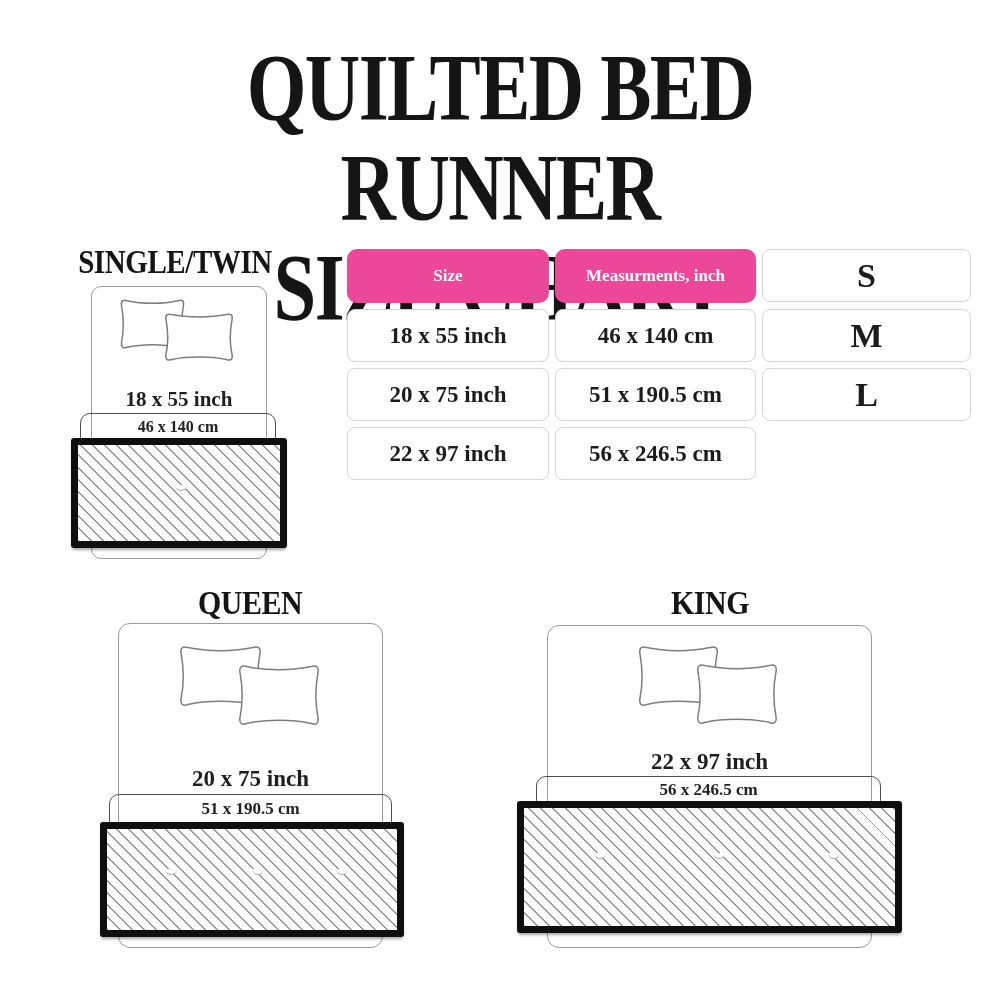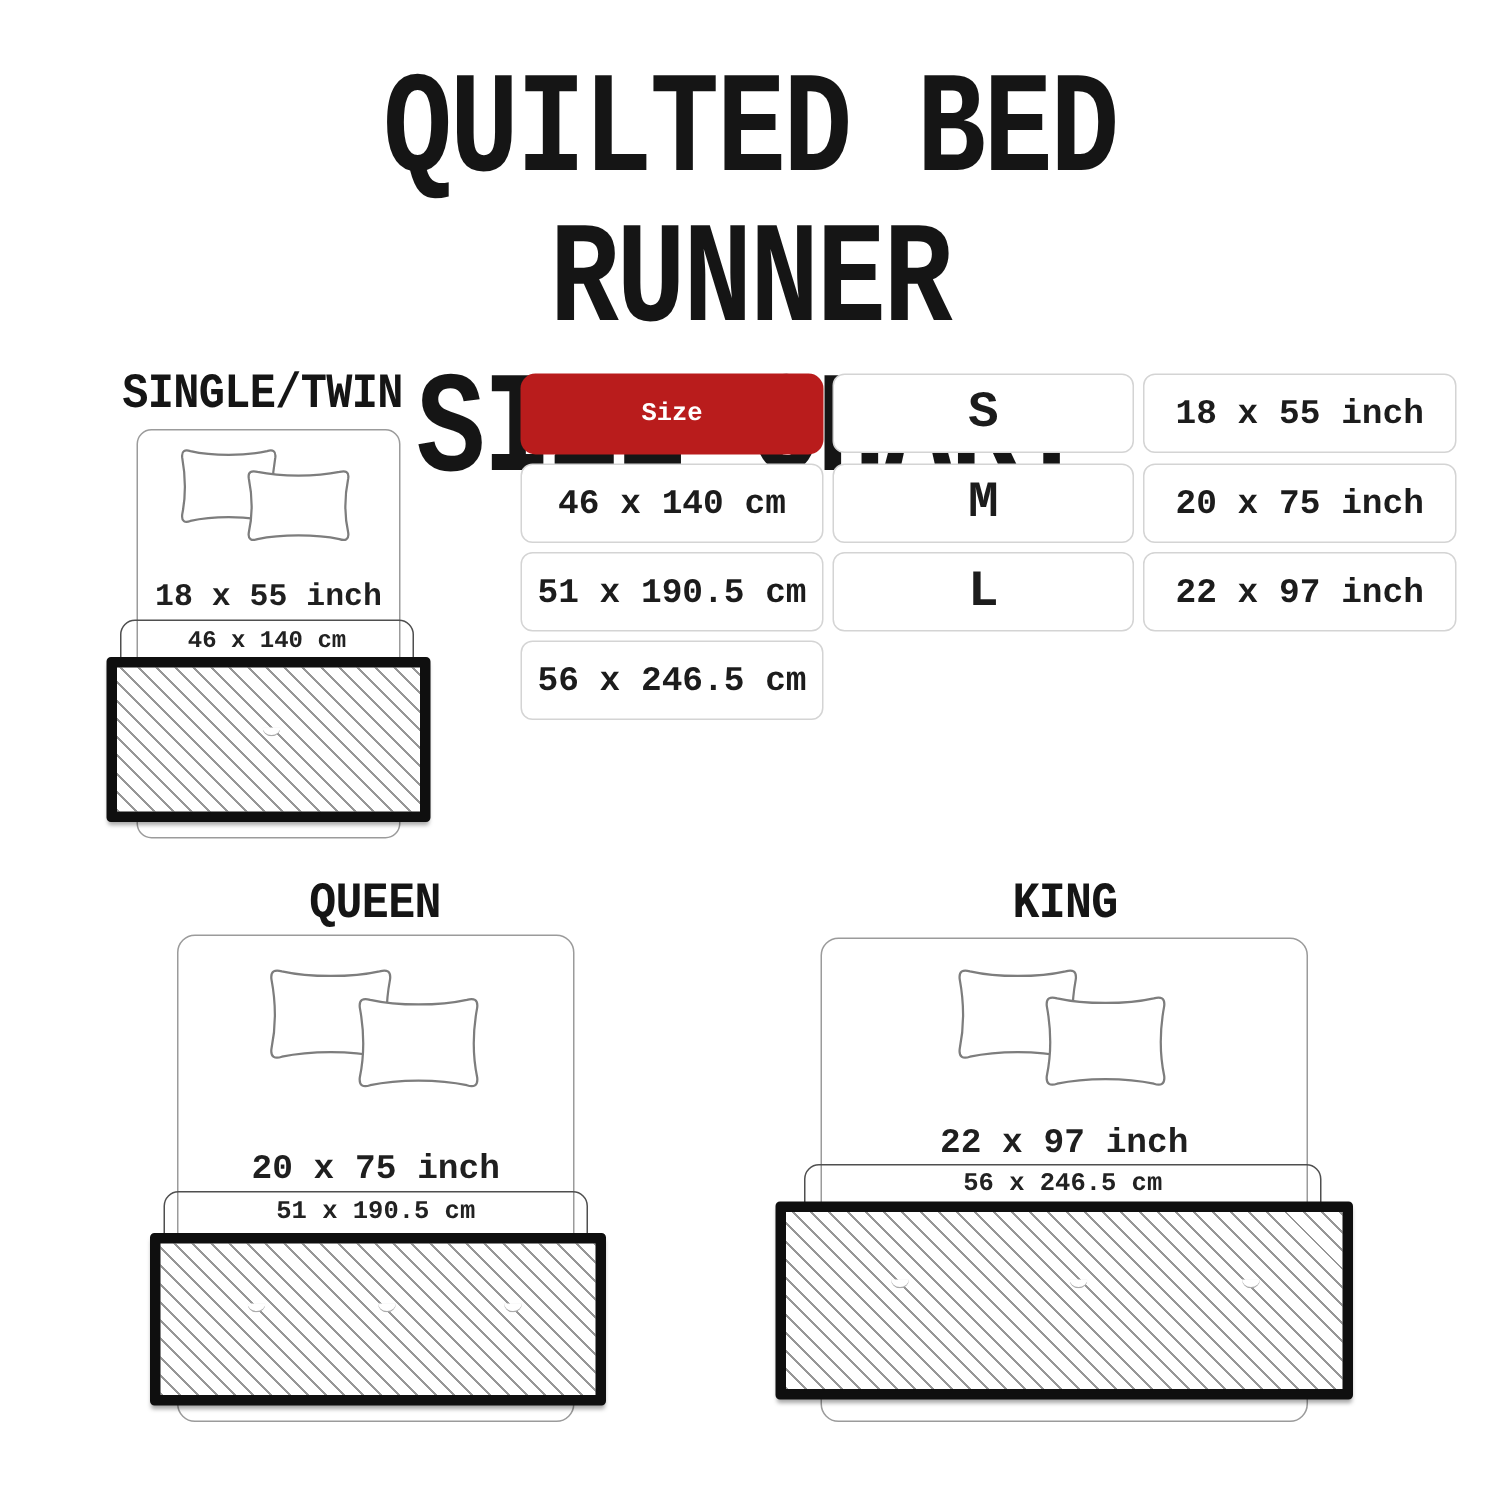--- a/index.html
+++ b/index.html
@@ -1,40 +1,40 @@
 <!DOCTYPE html>
 <html><head>
 <meta charset="utf-8">
 <style>
   * { margin:0; padding:0; box-sizing:border-box; }
   html,body { background:#ffffff; }
   .canvas {
     position:relative; width:1000px; height:1000px;
     background:#ffffff; overflow:hidden;
-    font-family:Liberation Mono, monospace;
+    font-family:Liberation Serif, serif;
     color:#1a1a1a;
   }
 
   
   .title {
     position:absolute; top:38px; left:0; width:1000px;
     text-align:center; font-weight:800; font-size:96px; line-height:1.04;
     letter-spacing:-2px; color:#151515;
     transform:scaleX(0.80); transform-origin:50% 0;
   }
 
   
   .size-table {
     position:absolute; left:347px; top:249px;
     display:grid;
     grid-template-columns:202px 201px 209px;
     grid-auto-rows:auto; gap:6px;
   }
   .hcell {
-    height:54px; background:#b91c1c; border-radius:10px;
+    height:54px; background:#ec4899; border-radius:10px;
     color:#ffffff; font-weight:700; font-size:17px;
     display:flex; align-items:center; justify-content:center;
   }
   .bcell {
     height:53px; background:#ffffff; border:1px solid #d4d4d4; border-radius:8px;
     display:flex; align-items:center; justify-content:center;
     font-weight:600; font-size:23px; color:#1c1c1c;
   }
   .bcell.size-letter { font-size:34px; font-weight:700; }
 
@@ -103,20 +103,21 @@
   <div class="bracket" style="left:80px; top:413px; width:196px; height:44px;"></div>
 
   <div class="dim-cm" style="left:80px; top:418px; width:196px; font-size:16px;">46 x 140 cm</div>
 
   <div class="runner" style="left:71px; top:438px; width:216px; height:110px;">
     <div class="stitch" style="left:48%; top:42%;"></div>
   </div>
 
   <div class="size-table">
     <div class="hcell">Size</div>
+    <div class="hcell">Measurments, inch</div>
 
     <div class="bcell size-letter">S</div>
     <div class="bcell">18 x 55 inch</div>
     <div class="bcell">46 x 140 cm</div>
 
     <div class="bcell size-letter">M</div>
     <div class="bcell">20 x 75 inch</div>
     <div class="bcell">51 x 190.5 cm</div>
 
     <div class="bcell size-letter">L</div>

